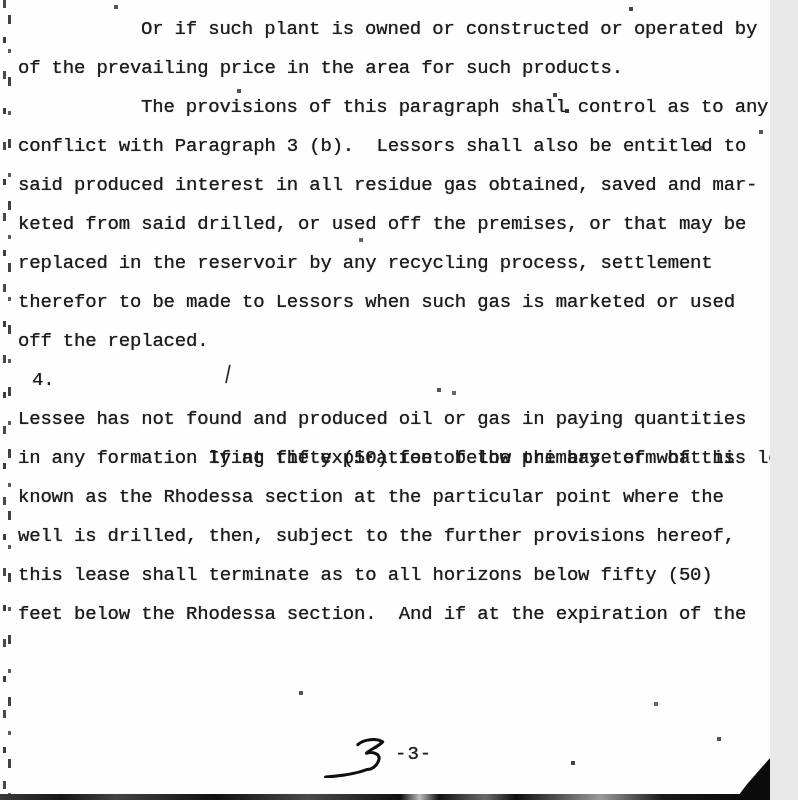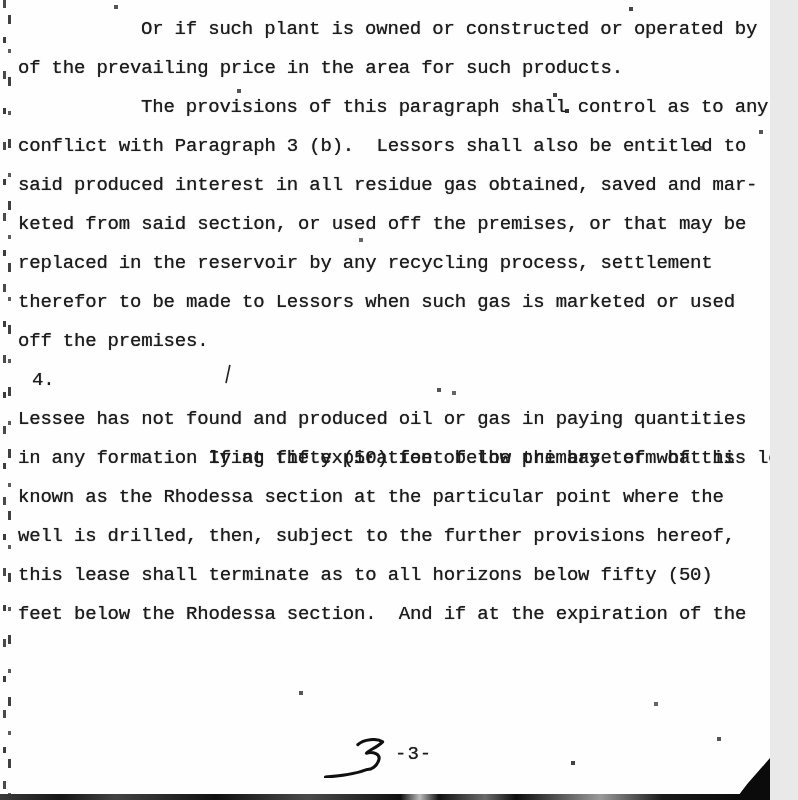--- a/index.html
+++ b/index.html
@@ -108,24 +108,24 @@
   <div class="left-marks-b"></div>
   <div class="right-fold-line"></div>
   <div class="ink-specks"></div>
 
   <div class="text-block">
     <div class="line indent">Or if such plant is owned or constructed or operated by</div>
     <div class="line">of the prevailing price in the area for such products.</div>
     <div class="line indent">The provisions of this paragraph shall control as to any</div>
     <div class="line">conflict with Paragraph 3 (b).  Lessors shall also be entitled to</div>
     <div class="line">said produced interest in all residue gas obtained, saved and mar-</div>
-    <div class="line">keted from said section, or used off the premises, or that may be</div>
+    <div class="line">keted from said drilled, or used off the premises, or that may be</div>
     <div class="line">replaced in the reservoir by any recycling process, settlement</div>
     <div class="line">therefor to be made to Lessors when such gas is marketed or used</div>
-    <div class="line">off the premises.</div>
+    <div class="line">off the replaced.</div>
     <div class="line indent numbered">
       <span class="para-num">4.</span>
       <span>If at the expiration of the primary term of this lease</span>
     </div>
     <div class="line">Lessee has not found and produced oil or gas in paying quantities</div>
     <div class="line">in any formation lying fifty (50) feet below the base of what is</div>
     <div class="line">known as the Rhodessa section at the particular point where the</div>
     <div class="line">well is drilled, then, subject to the further provisions hereof,</div>
     <div class="line">this lease shall terminate as to all horizons below fifty (50)</div>
     <div class="line">feet below the Rhodessa section.  And if at the expiration of the</div>

